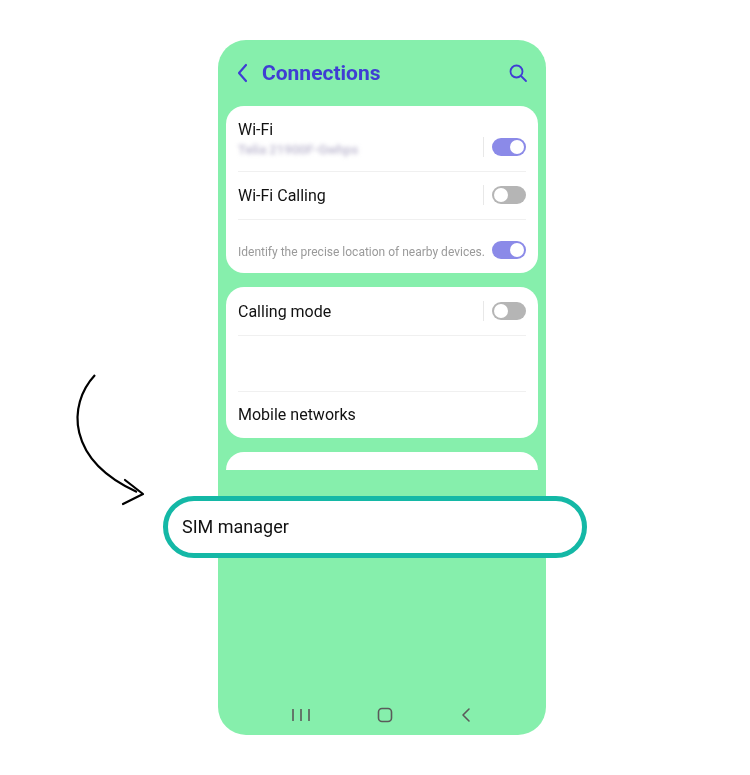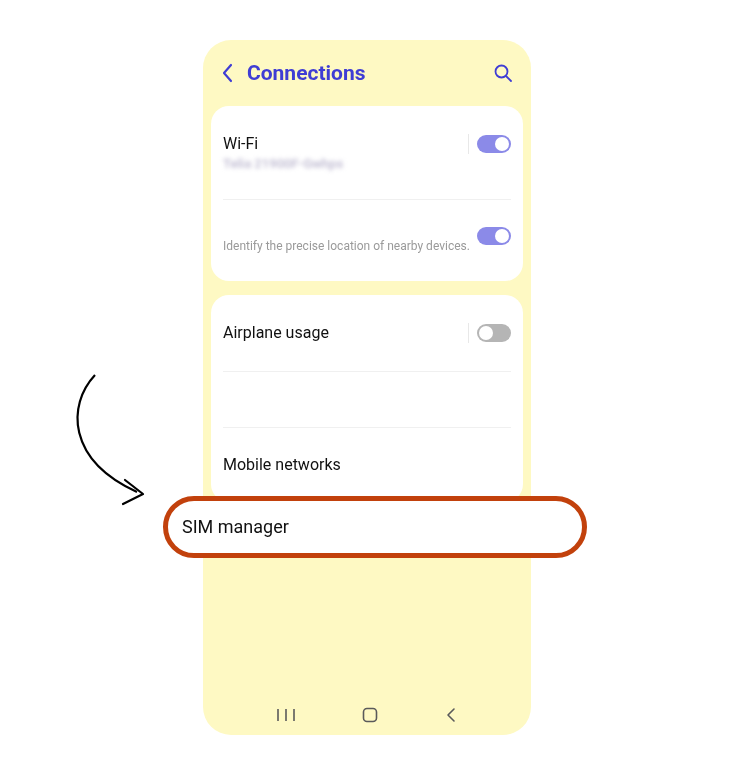--- a/index.html
+++ b/index.html
@@ -5,25 +5,25 @@
     * { box-sizing: border-box; margin: 0; padding: 0; }
     body {
       width: 750px;
       height: 775px;
       background: #ffffff;
       font-family: -apple-system, BlinkMacSystemFont, "Segoe UI", Roboto, sans-serif;
       position: relative;
     }
     .phone {
       position: absolute;
-      left: 203px;
+      left: 218px;
       top: 40px;
       width: 328px;
       height: 695px;
-      background: #fef9c3;
+      background: #86efac;
       border-radius: 28px;
       overflow: hidden;
       display: flex;
       flex-direction: column;
     }
     .header {
       height: 66px;
       display: flex;
       align-items: center;
       padding: 0 18px;
@@ -39,22 +39,22 @@
     .search-icon { width: 20px; height: 20px; color: #3f3dd4; }
     .content { flex: 1; padding: 0 8px; }
     .group {
       background: #ffffff;
       border-radius: 18px;
       overflow: hidden;
       margin-bottom: 14px;
     }
     .item {
       display: flex;
-      align-items: flex-start;
-      padding: 28px 12px;
+      align-items: flex-end;
+      padding: 14px 12px;
       position: relative;
     }
     .item + .item::before {
       content: "";
       position: absolute;
       left: 12px;
       right: 12px;
       top: 0;
       height: 1px;
       background: #f0f0f0;
@@ -105,21 +105,21 @@
     }
     .toggle.on .knob { right: 2px; }
     .toggle.off .knob { left: 2px; }
     .highlight-item {
       position: absolute;
       left: 163px;
       top: 496px;
       width: 424px;
       height: 62px;
       background: #ffffff;
-      border: 5px solid #c2410c;
+      border: 5px solid #14b8a6;
       border-radius: 32px;
       display: flex;
       align-items: center;
       padding-left: 14px;
       z-index: 5;
     }
     .highlight-item .item-label { font-size: 18px; }
     .nav {
       height: 40px;
       display: flex;
@@ -168,34 +168,45 @@
         </div>
         <div class="toggle-wrap">
             <div class="sep"></div>
             <div class="toggle on">
               <div class="knob"></div>
             </div>
           </div>
       </div>
       <div class="item">
         <div class="item-text">
+            <div class="item-label">Wi-Fi Calling</div>
+          </div>
+        <div class="toggle-wrap">
+            <div class="sep"></div>
+            <div class="toggle off">
+              <div class="knob"></div>
+            </div>
+          </div>
+      </div>
+      <div class="item">
+        <div class="item-text">
           <div class="item-sub">Identify the precise location of nearby devices.</div>
         </div>
         <div class="toggle-wrap">
             <div class="toggle on">
               <div class="knob"></div>
             </div>
           </div>
       </div>
     </div>
 
     <div class="group">
       <div class="item">
         <div class="item-text">
-            <div class="item-label">Airplane usage</div>
+            <div class="item-label">Calling mode</div>
           </div>
         <div class="toggle-wrap">
             <div class="sep"></div>
             <div class="toggle off">
               <div class="knob"></div>
             </div>
           </div>
       </div>
       <div class="item" style="height:56px"></div>
       <div class="item">

